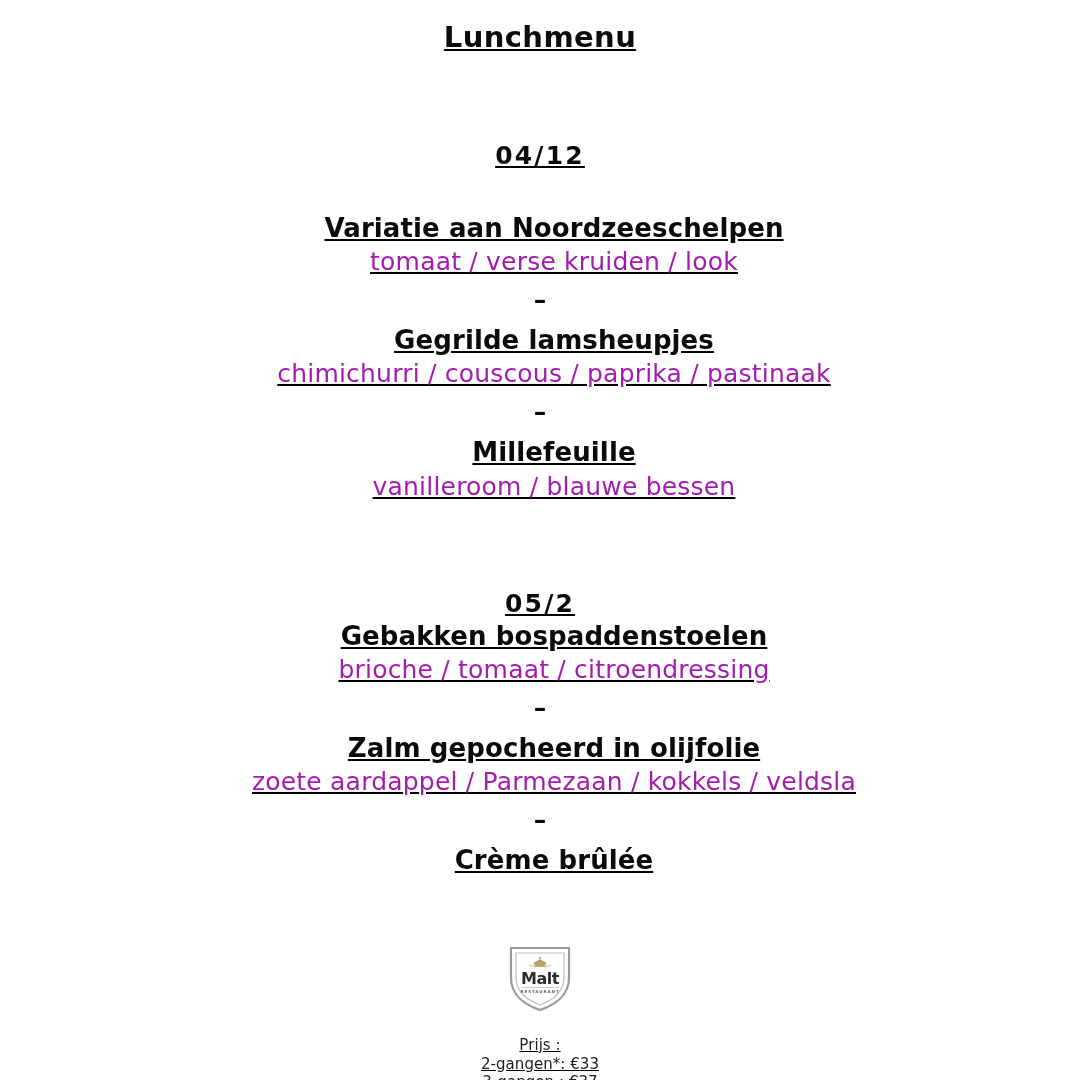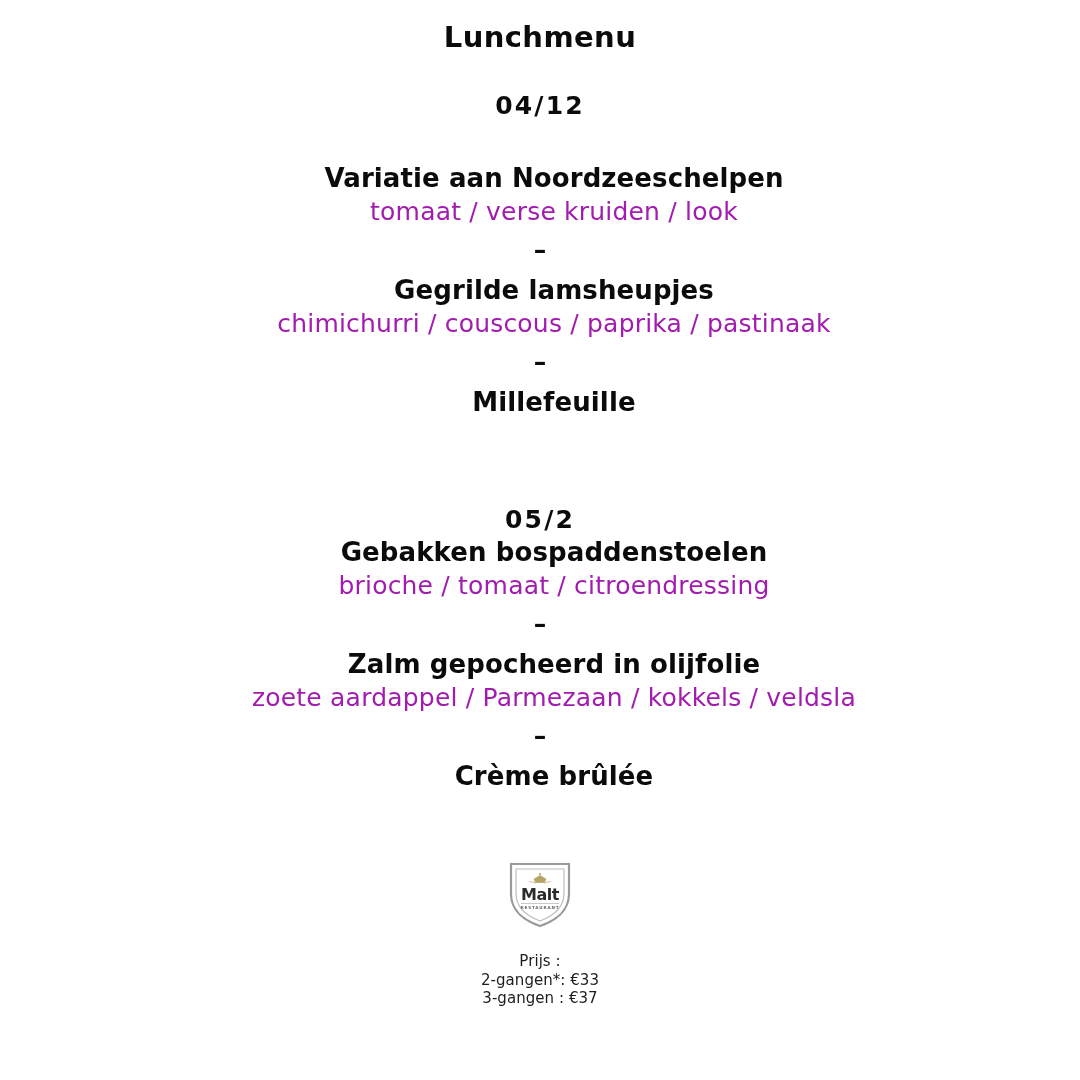--- a/index.html
+++ b/index.html
@@ -6,36 +6,37 @@
   html, body {
     width:1080px; height:1080px;
     background:#ffffff;
     font-family:"DejaVu Sans", sans-serif;
   }
   .page {
     width:1080px; height:1080px;
     position:relative;
     display:flex; flex-direction:column; align-items:center;
     overflow:hidden;
+    text-decoration:underline;
   }
 
   
   .menu-title {
     margin-top:22px;
     font-size:29px;
     font-weight:700;
     letter-spacing:0.4px;
     color:#0b0b0b;
     text-align:center;
     line-height:1.1;
   }
 
   
   .day-block { width:100%; text-align:center; }
-  .day-block.first { margin-top:38px; }
+  .day-block.first { margin-top:88px; }
   .day-block.second { margin-top:88px; }
 
   .day-date {
     font-size:25px;
     font-weight:700;
     letter-spacing:2.2px;
     color:#0b0b0b;
     line-height:1.15;
   }
   .day-block.first .day-date { margin-bottom:42px; }
@@ -106,20 +107,21 @@
     <div class="course-sep"><span>–</span></div>
 
     <div class="course">
       <div class="course-name">Gegrilde lamsheupjes</div>
       <div class="course-desc">chimichurri / couscous / paprika / pastinaak</div>
     </div>
     <div class="course-sep"><span>–</span></div>
 
     <div class="course">
       <div class="course-name">Millefeuille</div>
+      <div class="course-desc">vanilleroom / blauwe bessen</div>
     </div>
   </div>
 
   <div class="day-block second">
     <div class="day-date">05/2</div>
 
     <div class="course">
       <div class="course-name">Gebakken bospaddenstoelen</div>
       <div class="course-desc">brioche / tomaat / citroendressing</div>
     </div>

